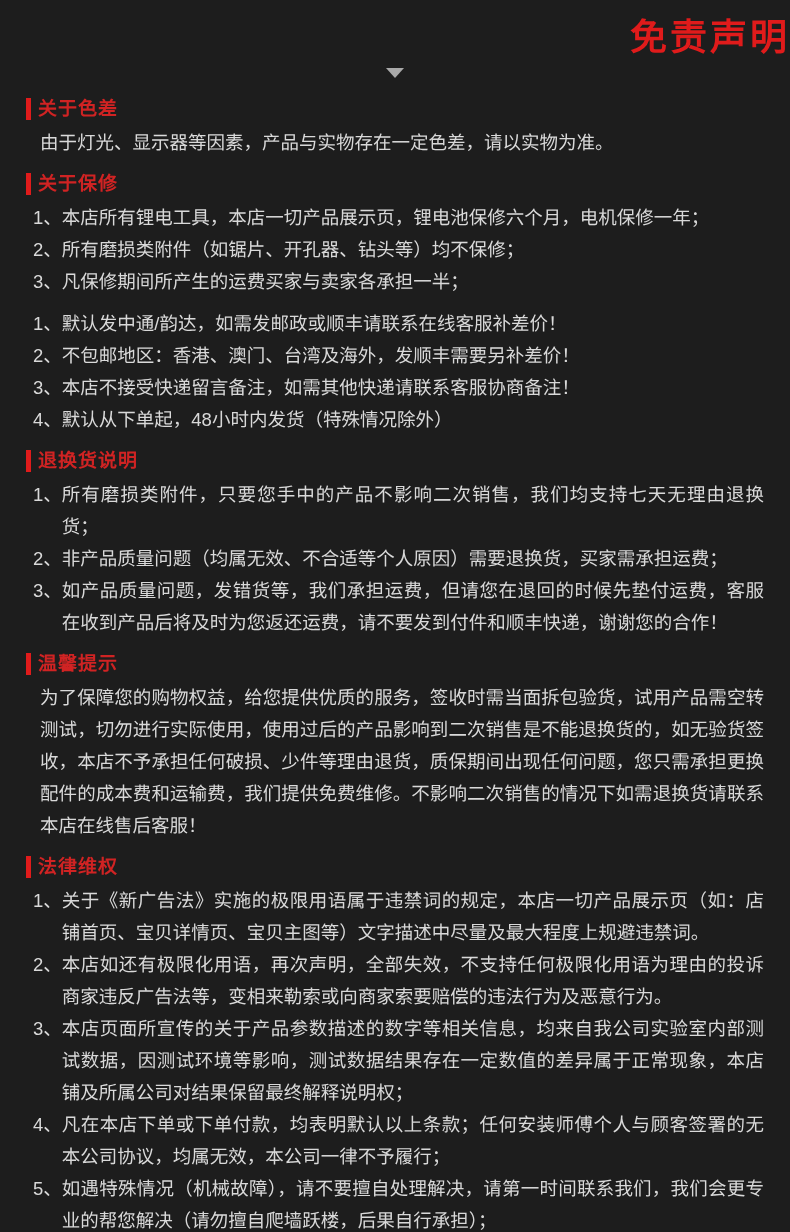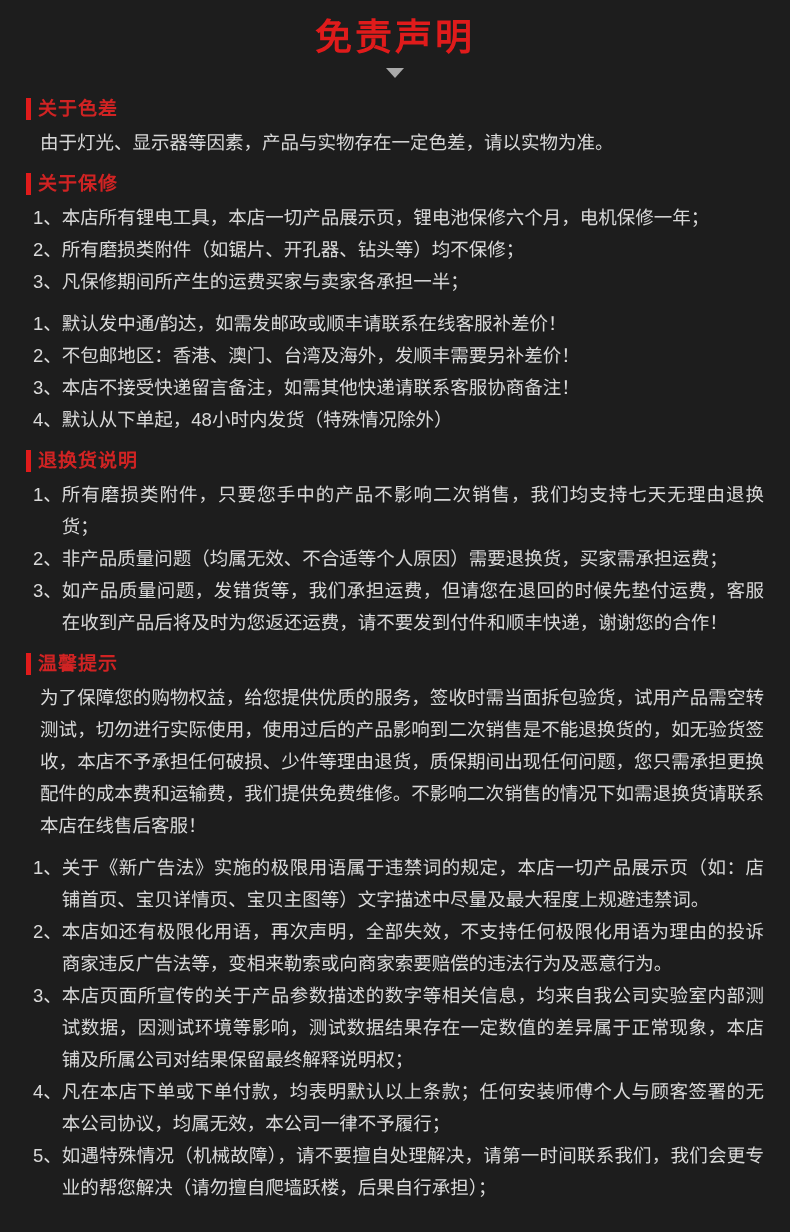--- a/index.html
+++ b/index.html
@@ -11,21 +11,21 @@
   }
   *{margin:0;padding:0;box-sizing:border-box;}
   html,body{background:var(--bg);}
   body{
     width:790px;height:1232px;overflow:hidden;
     font-family:"Liberation Sans","DejaVu Sans",sans-serif;
     color:var(--text);
   }
   .page{padding-top:14px;}
   h1.title{
-    text-align:center;
+    text-align:right;
     color:var(--accent);
     font-size:37px;
     font-weight:bold;
     letter-spacing:3px;
     line-height:48px;
   }
   .chevron-wrap{
     height:22px;
     display:flex;align-items:center;justify-content:center;
   }
@@ -147,20 +147,24 @@
 
   <section>
     <div class="sec-heading">
       <span class="bar"></span>
       <h2>温馨提示</h2>
     </div>
     <p class="para">为了保障您的购物权益，给您提供优质的服务，签收时需当面拆包验货，试用产品需空转测试，切勿进行实际使用，使用过后的产品影响到二次销售是不能退换货的，如无验货签收，本店不予承担任何破损、少件等理由退货，质保期间出现任何问题，您只需承担更换配件的成本费和运输费，我们提供免费维修。不影响二次销售的情况下如需退换货请联系本店在线售后客服！</p>
   </section>
 
   <section>
+    <div class="sec-heading">
+      <span class="bar"></span>
+      <h2>法律维权</h2>
+    </div>
     <div class="item">
       <span class="num">1、</span>
       <span class="txt">关于《新广告法》实施的极限用语属于违禁词的规定，本店一切产品展示页（如：店铺首页、宝贝详情页、宝贝主图等）文字描述中尽量及最大程度上规避违禁词。</span>
     </div>
     <div class="item">
       <span class="num">2、</span>
       <span class="txt">本店如还有极限化用语，再次声明，全部失效，不支持任何极限化用语为理由的投诉商家违反广告法等，变相来勒索或向商家索要赔偿的违法行为及恶意行为。</span>
     </div>
     <div class="item">
       <span class="num">3、</span>

